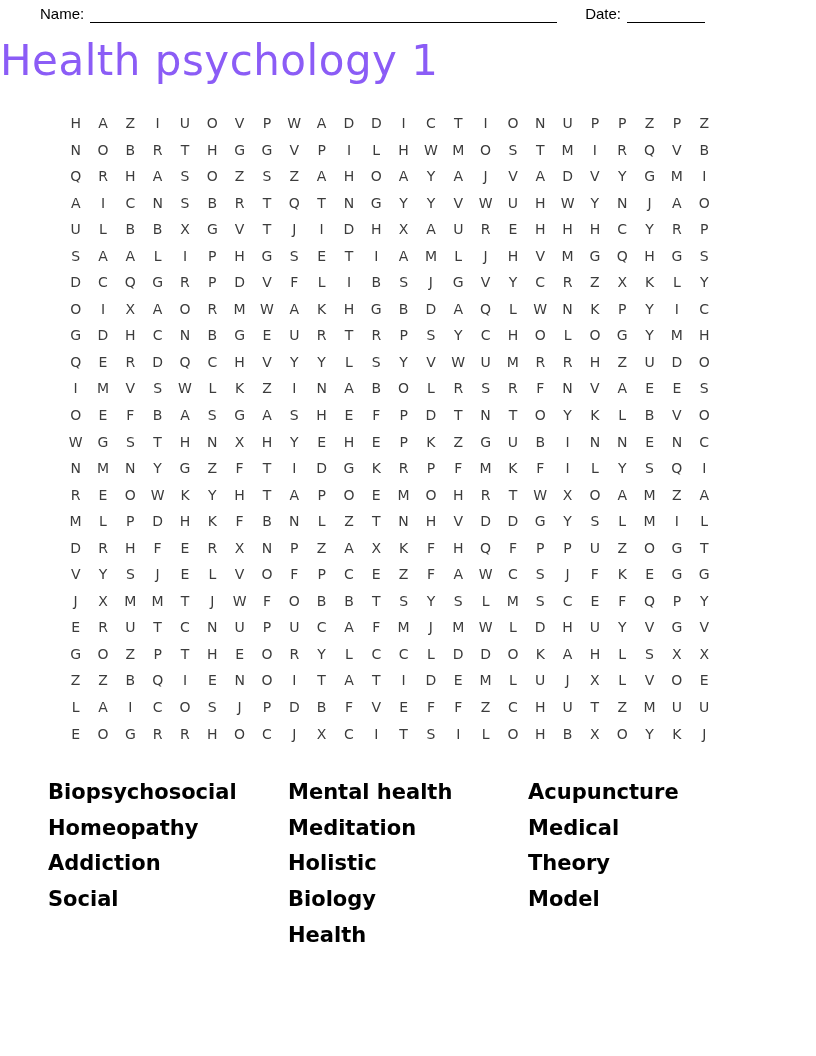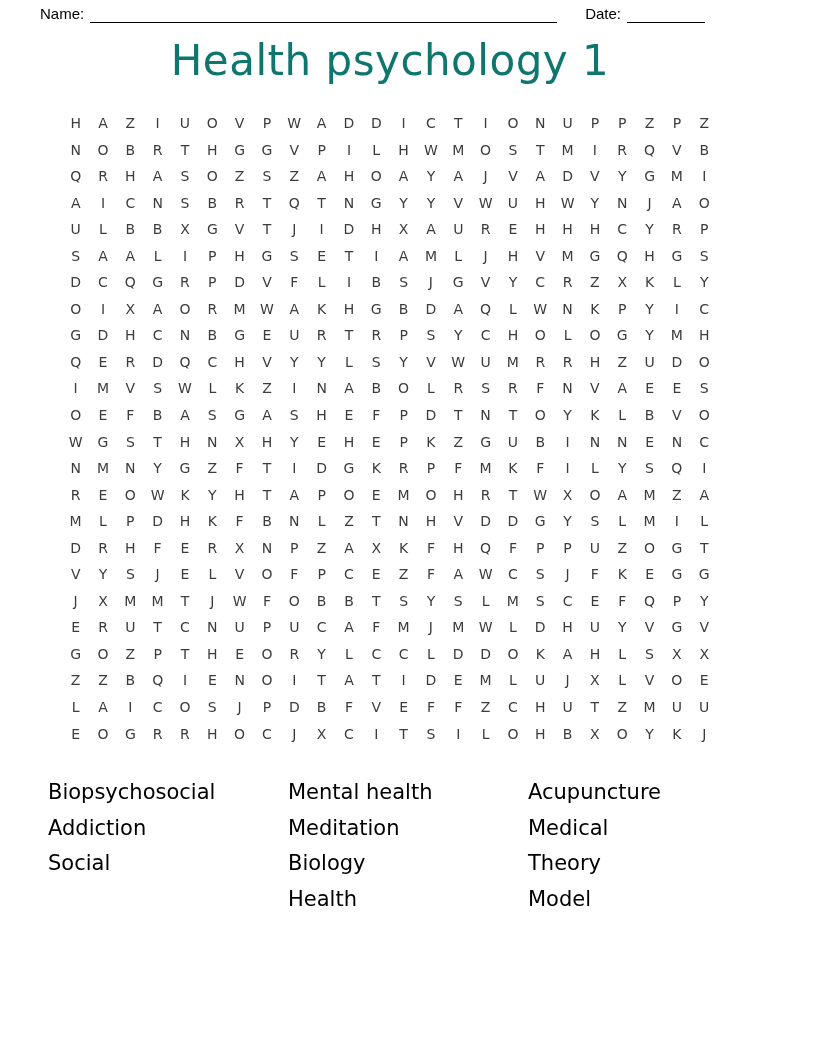--- a/index.html
+++ b/index.html
@@ -14,26 +14,25 @@
     padding: 5px 75px 0 40px; gap: 6px;
     font-size: 15px; line-height: 18px;
   }
   .blank { border-bottom: 1px solid #000; height: 15px; }
   .blank.long { flex: 1; margin-right: 22px; }
   .blank.short { width: 78px; }
 
   
   .title {
     margin-top: 13px;
-    text-align: center;
     font-family: "DejaVu Sans", sans-serif;
     font-size: 42px;
     font-weight: 400;
     letter-spacing: 0.5px;
-    color: #0f766e;
+    color: #8b5cf6;
   }
 
   
   .grid {
     width: 656px;
     margin: 25px auto 0 auto;
     display: flex; flex-direction: column;
   }
   .grid-row { display: flex; height: 26.55px; }
   .cell {
@@ -47,21 +46,21 @@
 
   
   .words {
     display: flex;
     margin: 30px 0 0 48px;
     font-family: "DejaVu Sans", sans-serif;
     font-size: 21px;
     color: #000000;
   }
   .wcol { width: 240px; }
-  .word { height: 35.6px; line-height: 30px; }
+  .word { height: 35.6px; line-height: 30px; font-weight: bold; }
 </style>
 </head>
 <body>
 
 <div class="page">
 
   <div class="topbar">
     <span>Name:</span>
     <div class="blank long"></div>
     <span>Date:</span>
@@ -693,26 +692,28 @@
         <span class="cell">O</span>
         <span class="cell">Y</span>
         <span class="cell">K</span>
         <span class="cell">J</span>
       </div>
     </div>
 
   <div class="words">
       <div class="wcol">
         <div class="word">Biopsychosocial</div>
+        <div class="word">Homeopathy</div>
         <div class="word">Addiction</div>
         <div class="word">Social</div>
       </div>
       <div class="wcol">
         <div class="word">Mental health</div>
         <div class="word">Meditation</div>
+        <div class="word">Holistic</div>
         <div class="word">Biology</div>
         <div class="word">Health</div>
       </div>
       <div class="wcol">
         <div class="word">Acupuncture</div>
         <div class="word">Medical</div>
         <div class="word">Theory</div>
         <div class="word">Model</div>
       </div>
     </div>

